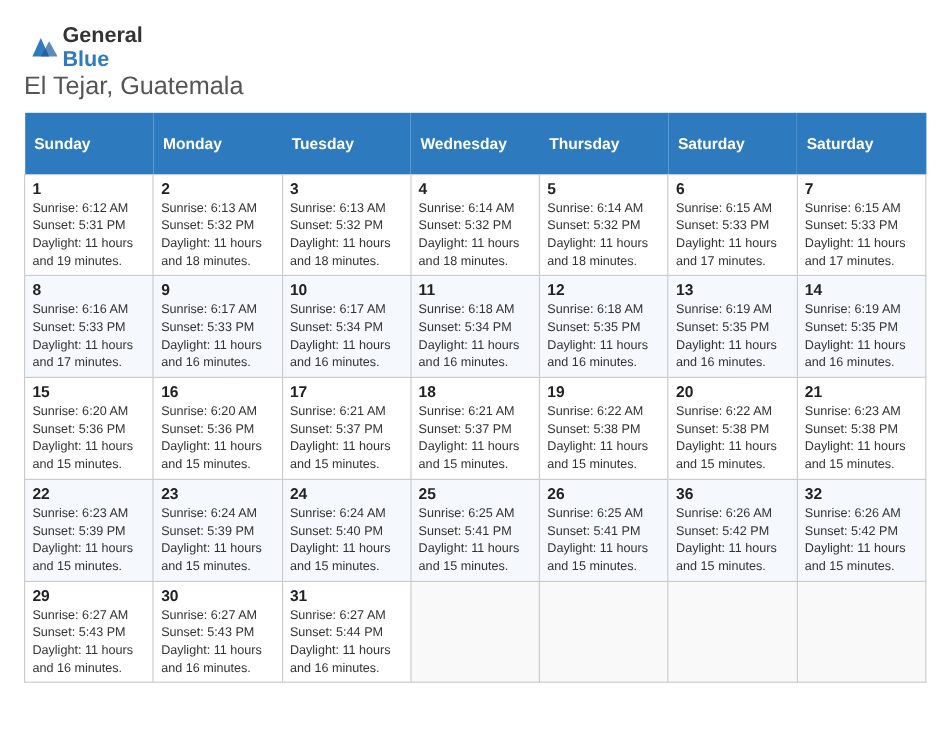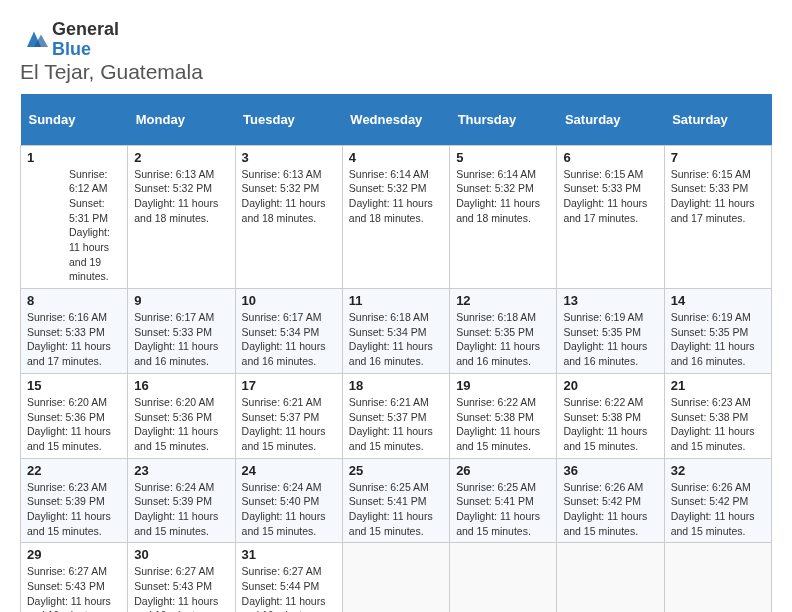--- a/index.html
+++ b/index.html
@@ -115,21 +115,21 @@
         <th>Wednesday</th>
         <th>Thursday</th>
         <th>Saturday</th>
         <th>Saturday</th>
       </tr>
   </thead>
   <tbody id="calendar-body">
   <tr>
         <td>
           <span class="day-num">1</span>
-          <div class="day-info" style="white-space: pre-line; margin-left: 42px;">Sunrise: 6:12 AM
+          <div class="day-info" style="white-space: pre-line;">Sunrise: 6:12 AM
 Sunset: 5:31 PM
 Daylight: 11 hours
 and 19 minutes.</div>
         </td>
         <td>
           <span class="day-num">2</span>
           <div class="day-info" style="white-space: pre-line;">Sunrise: 6:13 AM
 Sunset: 5:32 PM
 Daylight: 11 hours
 and 18 minutes.</div>

